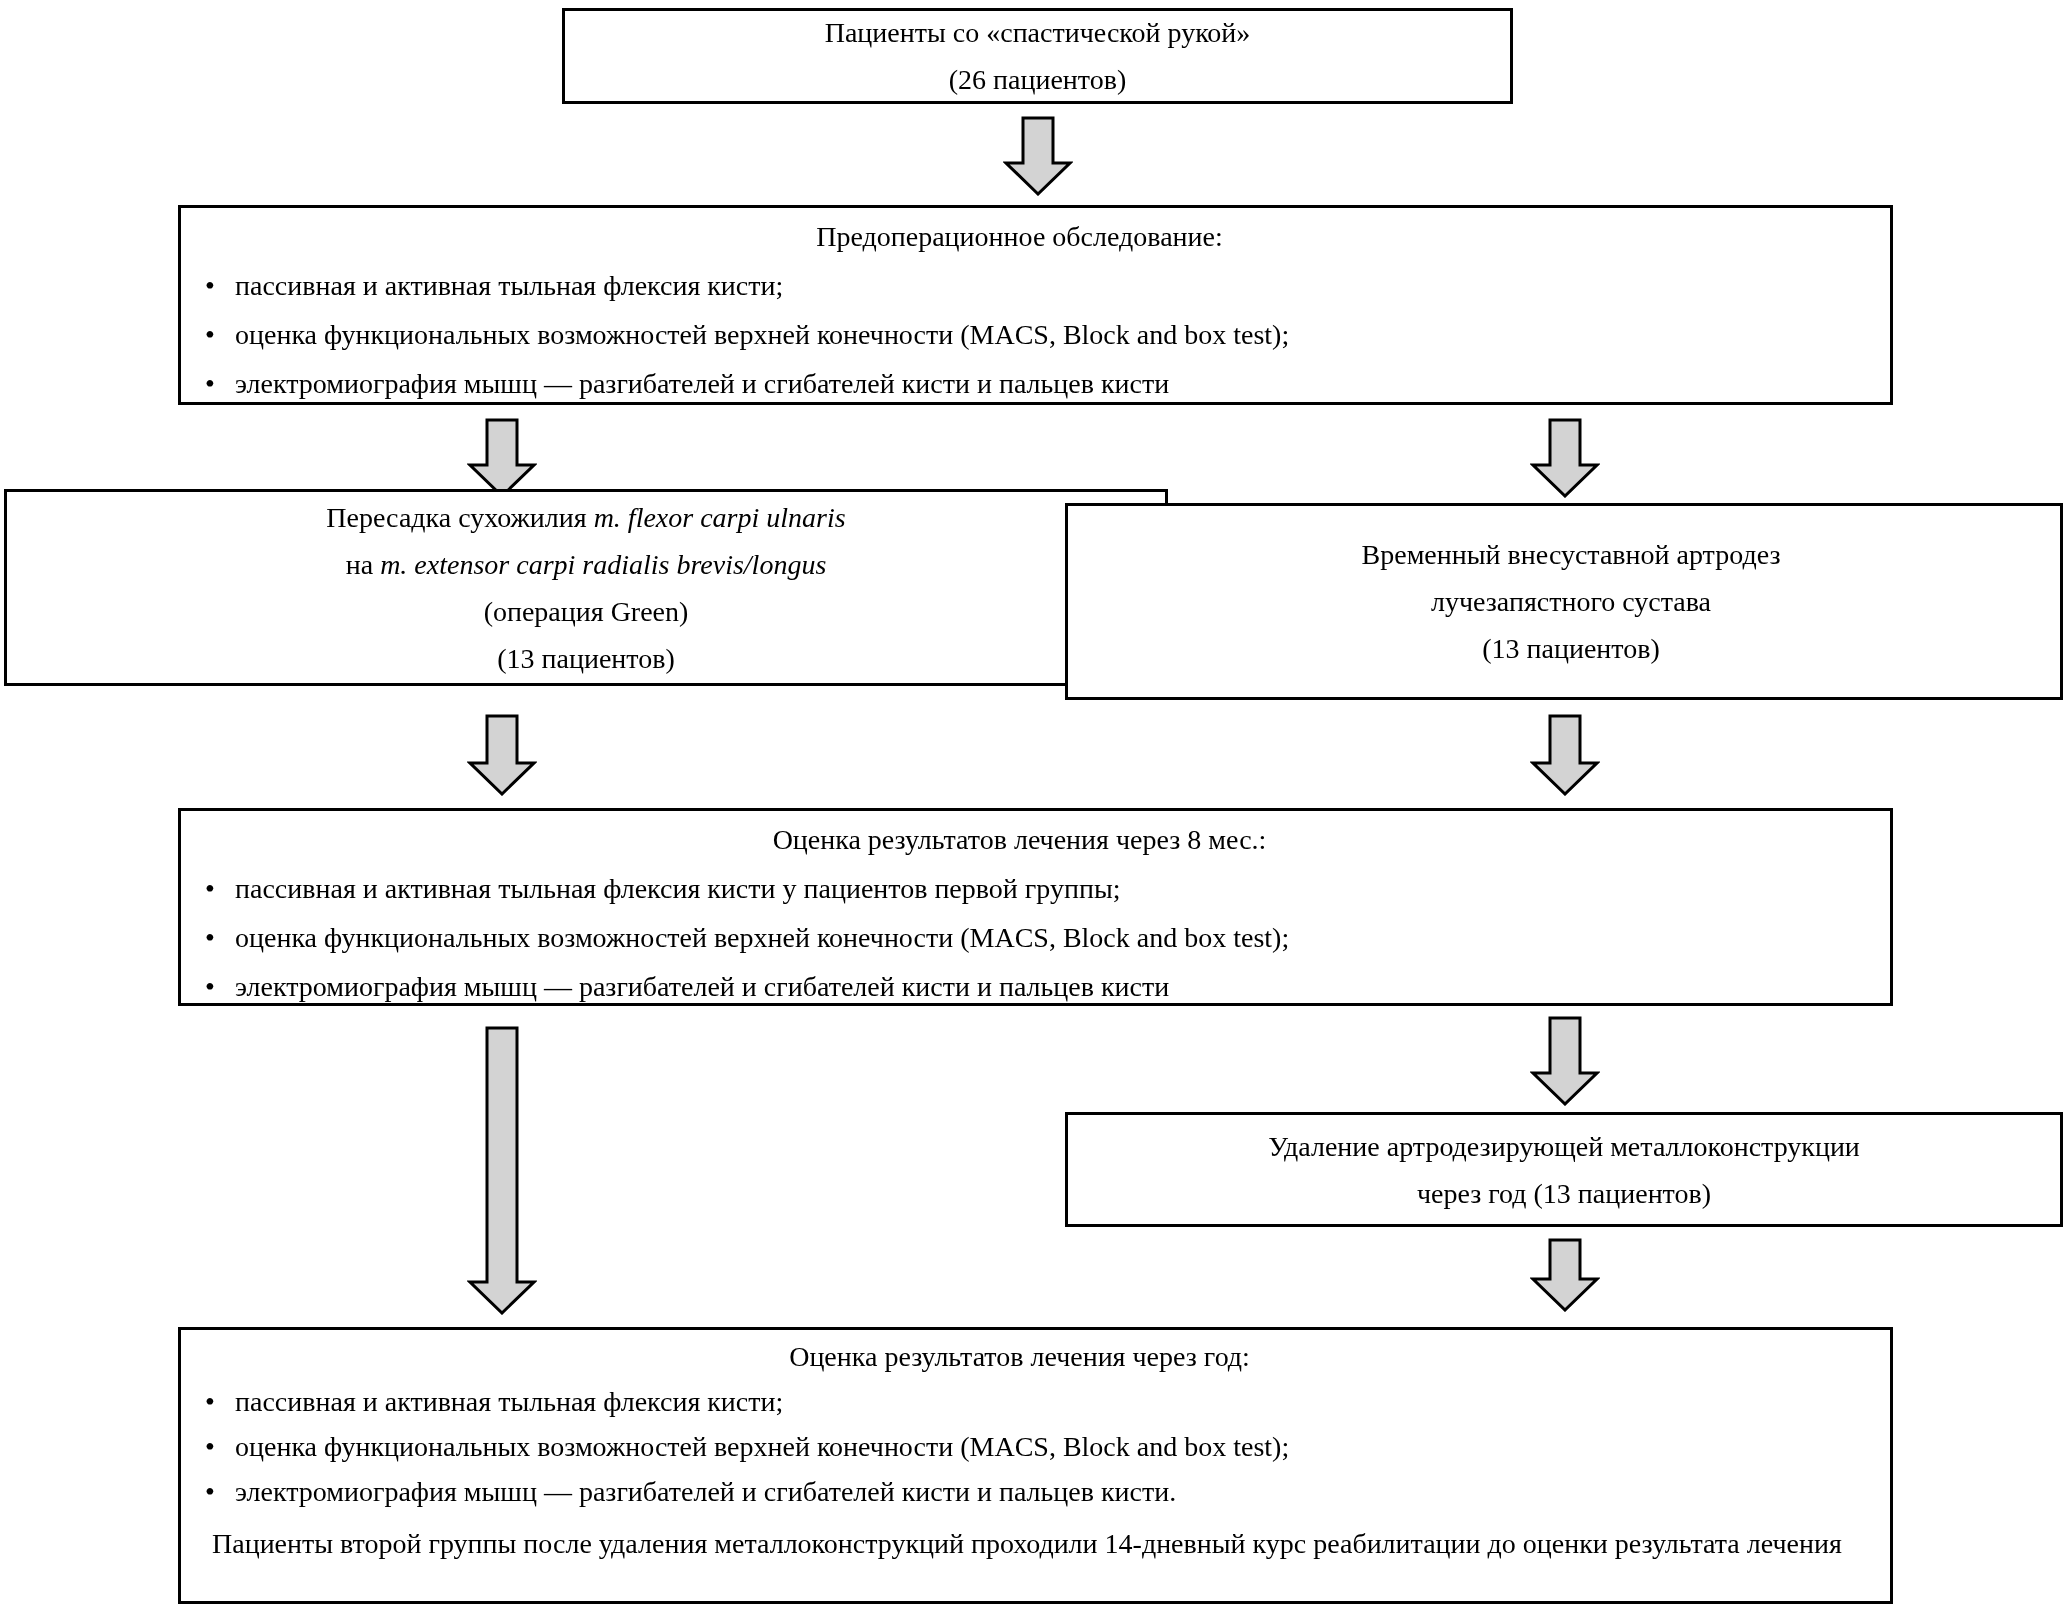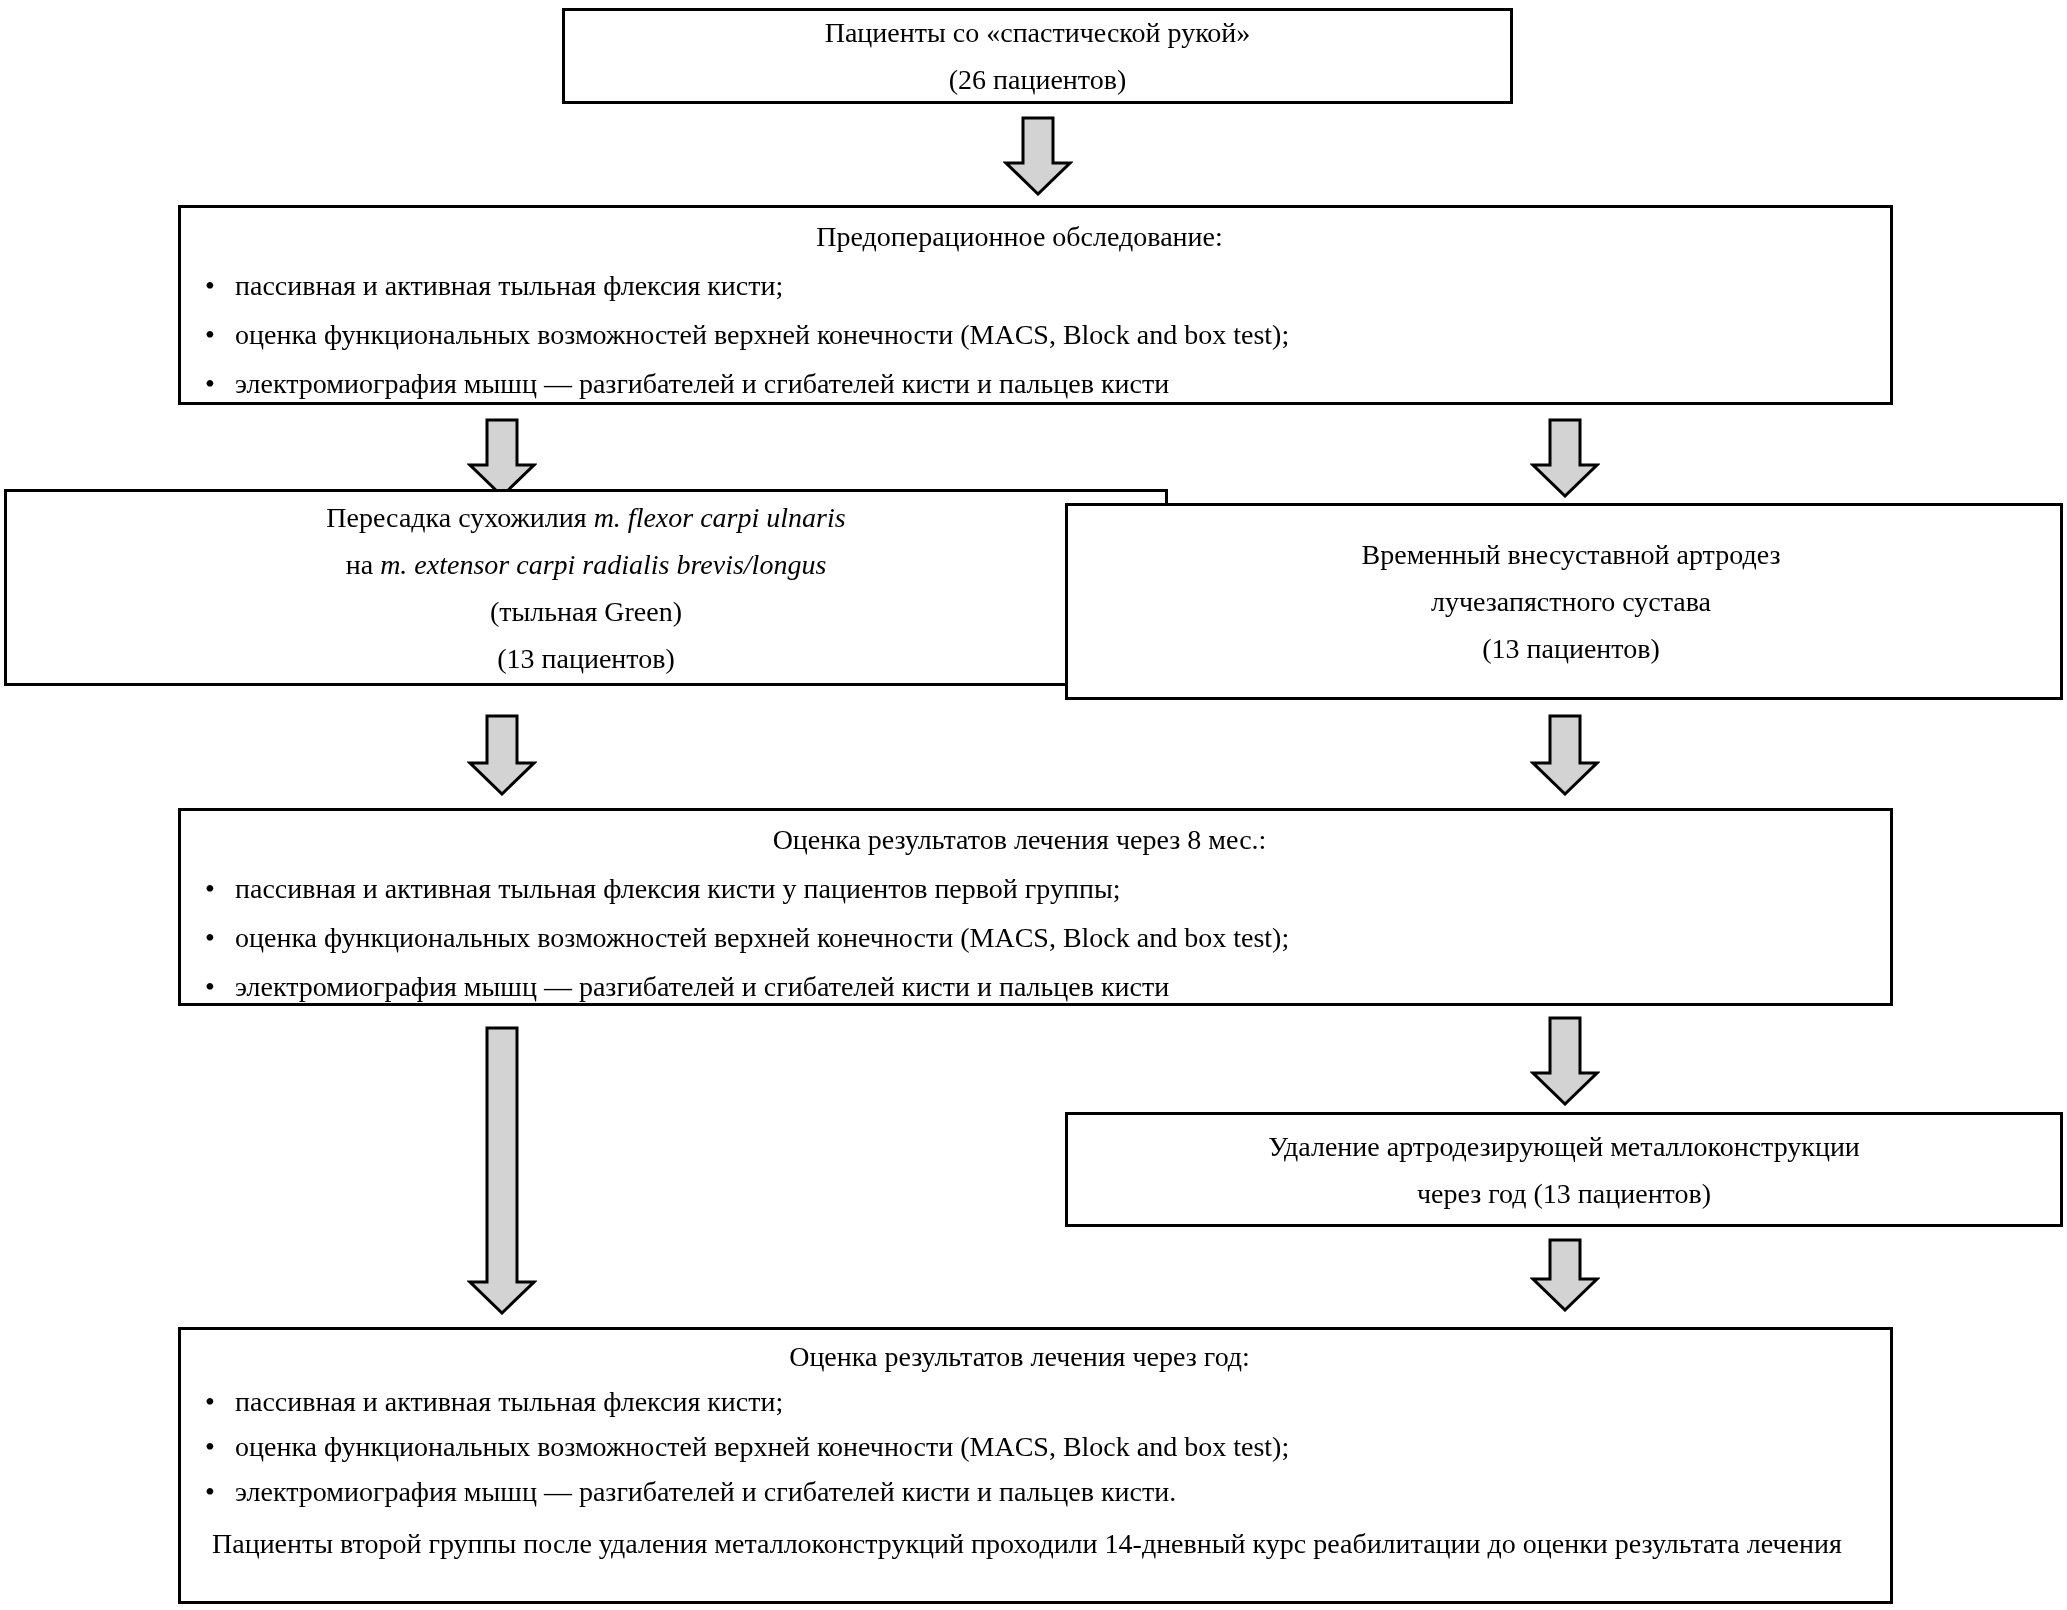--- a/index.html
+++ b/index.html
@@ -79,21 +79,21 @@
   <svg class="arrow" style="left:467px; top:418px;" width="70" height="80" viewBox="0 0 70 80">
     <polygon points="20,2 50,2 50,47 67,47 35,78 3,47 20,47"></polygon>
   </svg>
   <svg class="arrow" style="left:1530px; top:418px;" width="70" height="80" viewBox="0 0 70 80">
     <polygon points="20,2 50,2 50,47 67,47 35,78 3,47 20,47"></polygon>
   </svg>
 
   <div class="box centered" style="left:4px; top:489px; width:1164px; height:197px;">
     <div class="cline"><span>Пересадка сухожилия </span><span class="it">m. flexor carpi ulnaris</span></div>
     <div class="cline"><span>на </span><span class="it">m. extensor carpi radialis brevis/longus</span></div>
-    <div class="cline">(тыльная Green)</div>
+    <div class="cline">(операция Green)</div>
     <div class="cline">(13 пациентов)</div>
   </div>
 
   <div class="box centered" style="left:1065px; top:503px; width:998px; height:197px;padding-left:14px;">
     <div class="cline">Временный внесуставной артродез</div>
     <div class="cline">лучезапястного сустава</div>
     <div class="cline">(13 пациентов)</div>
   </div>
 
   <svg class="arrow" style="left:467px; top:714px;" width="70" height="82" viewBox="0 0 70 82">

